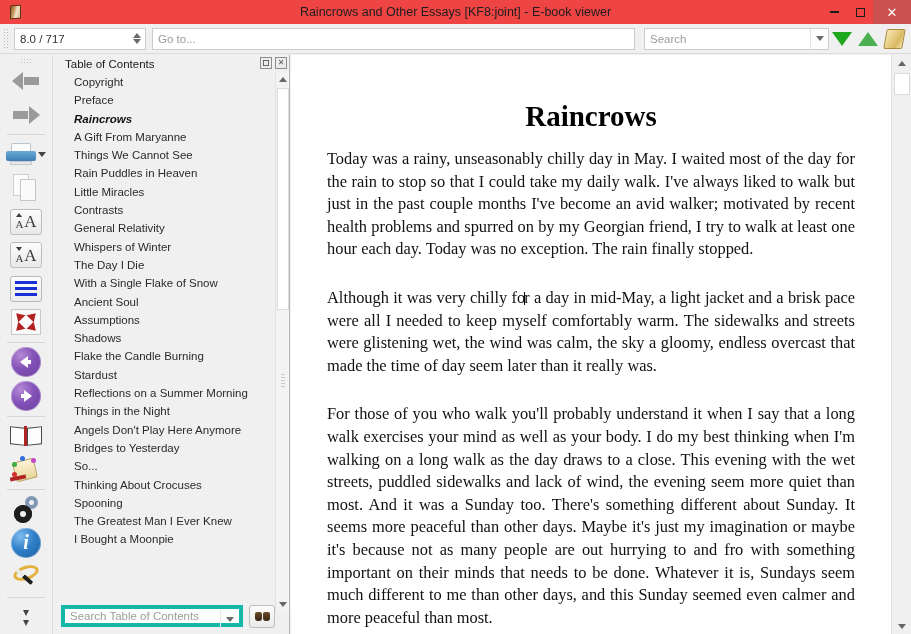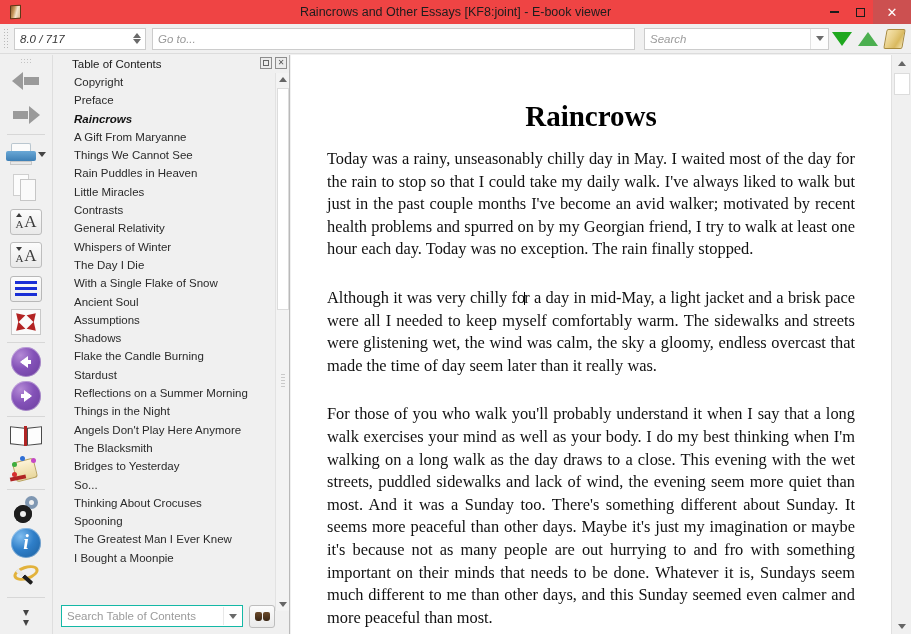--- a/index.html
+++ b/index.html
@@ -43,21 +43,20 @@
   #btn-close { width: 38px; background: #cc5050; color: #fff; font-size: 13px; }
   .wbtn .min-glyph { width: 9px; height: 2px; background: #1b1b1b; display:block; }
   .wbtn .max-glyph { width: 9px; height: 9px; border: 1.5px solid #1b1b1b; display:block; }
 
   
   #toolbar {
     position: absolute; left: 0; top: 24px; width: 911px; height: 30px;
     background: #f0f0f0;
     display: flex; align-items: center;
     border-bottom: 1px solid #dcdcdc;
-    font-style: italic;
   }
   #tb-grip {
     width: 8px; height: 22px; margin-left: 2px; margin-right: 2px;
     background-image: radial-gradient(#b9b9b9 1px, transparent 1px);
     background-size: 3px 3px; background-position: 1px 3px;
   }
   .tb-field {
     background: #fff; border: 1px solid #ccc; height: 22px;
     font-size: 11.5px; color: #333;
     display: flex; align-items: center; padding: 0 5px;
@@ -302,21 +301,21 @@
   
   #toc-dock {
     position: absolute; left: 53px; top: 55px; width: 237px; height: 579px;
     background: #f0f0f0;
     border-right: 1px solid #b9b9b9;
   }
   #toc-head {
     position: absolute; left: 0; top: 0; width: 237px; height: 18px;
     display: flex; align-items: center;
   }
-  #toc-title { font-size: 11.5px; color: #202020; margin-left: 19px; }
+  #toc-title { font-size: 11.5px; color: #202020; margin-left: 12px; }
   #toc-head-btns { position: absolute; right: 3px; top: 2px; display: flex; gap: 3px; }
   .dockbtn {
     width: 12px; height: 12px; border: 1px solid #8d8d8d; background: #ececec;
     display: flex; align-items: center; justify-content: center;
     font-size: 8px; color: #555; line-height: 10px;
   }
   .dockbtn .sq {
     width: 6px; height: 6px; border: 1px solid #666;
   }
   #toc-list {
@@ -350,21 +349,21 @@
     position: absolute; left: 5px; top: 300px; width: 4px; height: 14px;
     background-image: radial-gradient(#c9c9c9 .8px, transparent .8px);
     background-size: 2px 3px;
   }
 
   #toc-search-row {
     position: absolute; left: 0; bottom: 6px; width: 237px; height: 24px;
     display: flex; align-items: center; padding-left: 8px;
   }
   #toc-search {
-    width: 182px; height: 22px; background: #fff; border: 1px solid #14b8a6;
+    width: 182px; height: 22px; background: #fff; border: 4px solid #14b8a6;
     font-size: 11.5px; color: #9b9b9b;
     display: flex; align-items: center; padding: 0 5px; position: relative;
   }
   #toc-search .drop {
     position: absolute; right: 1px; top: 1px; width: 18px; height: 18px;
     display: flex; align-items: center; justify-content: center;
     border-left: 1px solid #e8e8e8;
   }
   #toc-find-btn {
     margin-left: 6px; width: 26px; height: 23px;
@@ -601,21 +600,20 @@
       <div class="toc-item">The Day I Die</div>
       <div class="toc-item">With a Single Flake of Snow</div>
       <div class="toc-item">Ancient Soul</div>
       <div class="toc-item">Assumptions</div>
       <div class="toc-item">Shadows</div>
       <div class="toc-item">Flake the Candle Burning</div>
       <div class="toc-item">Stardust</div>
       <div class="toc-item">Reflections on a Summer Morning</div>
       <div class="toc-item">Things in the Night</div>
       <div class="toc-item">Angels Don't Play Here Anymore</div>
-      <div class="toc-item">The Blacksmith</div>
       <div class="toc-item">Bridges to Yesterday</div>
       <div class="toc-item">So...</div>
       <div class="toc-item">Thinking About Crocuses</div>
       <div class="toc-item">Spooning</div>
       <div class="toc-item">The Greatest Man I Ever Knew</div>
       <div class="toc-item">I Bought a Moonpie</div>
     </div>
 
   <div id="toc-scroll">
     <div class="sb-up">

